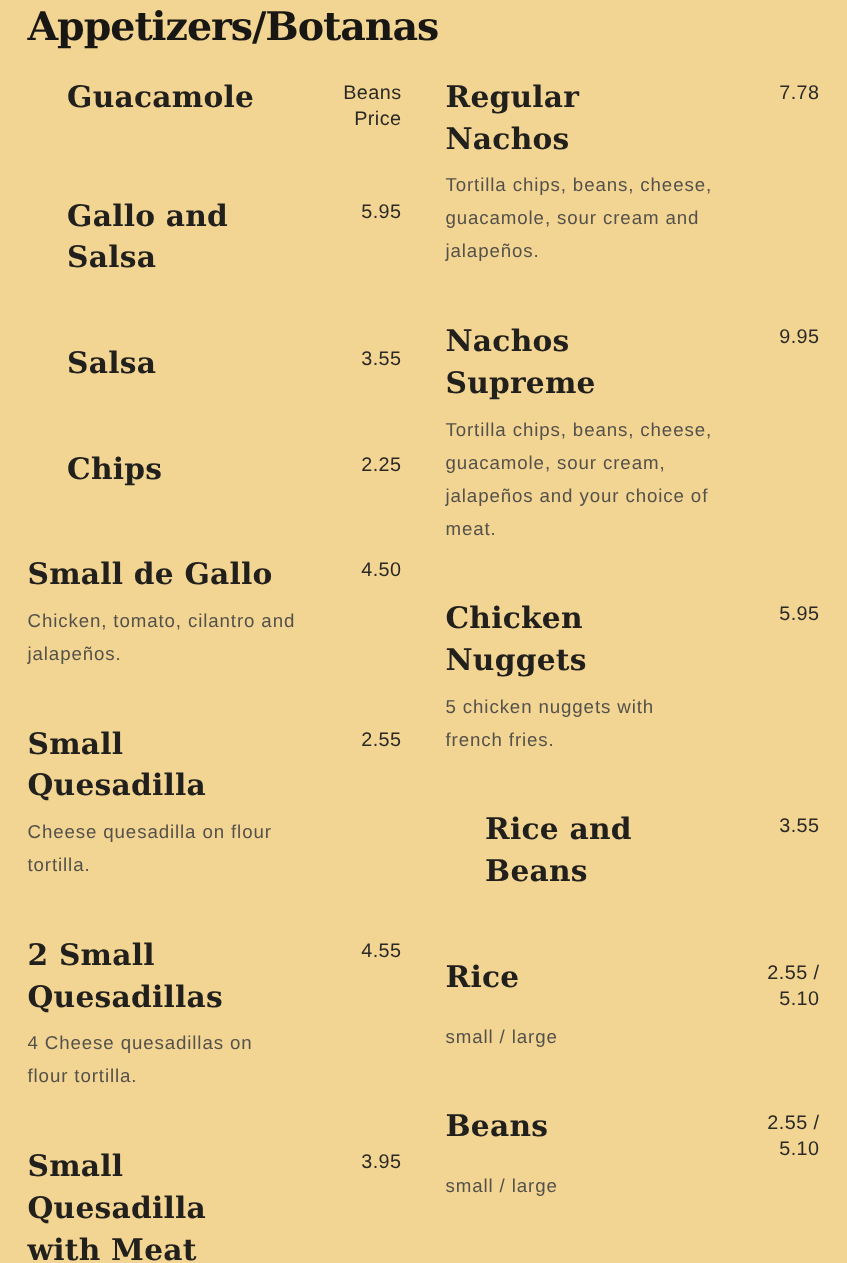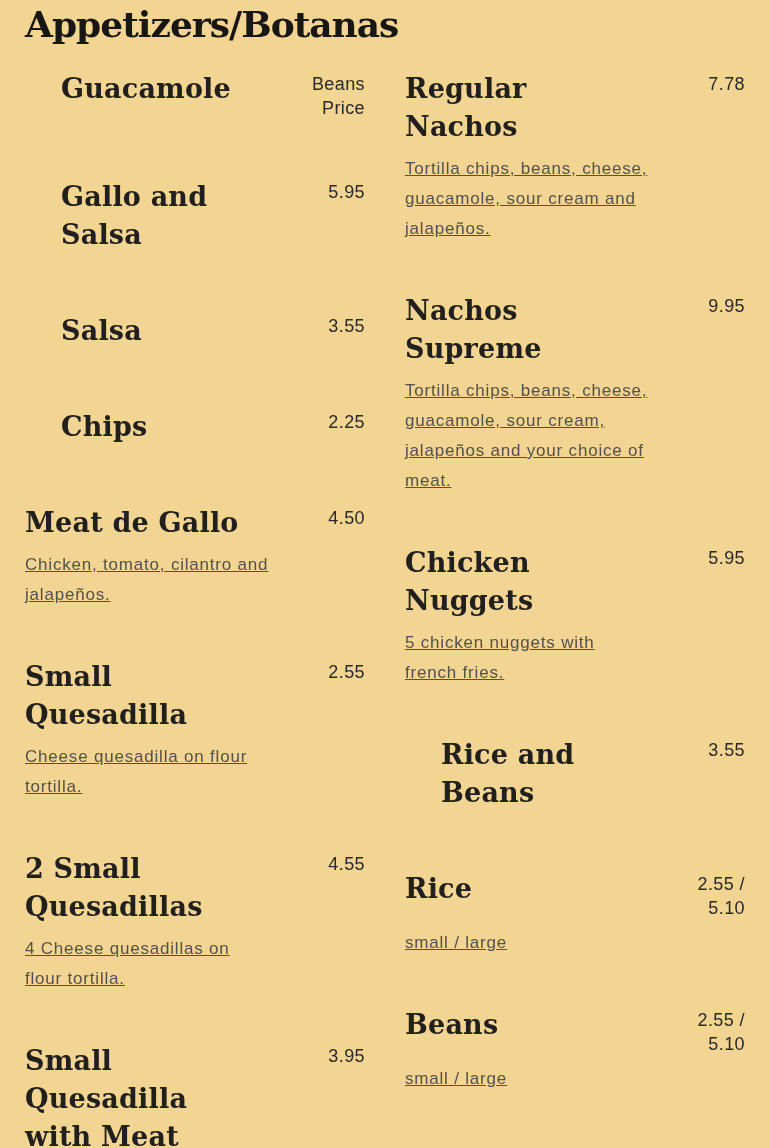--- a/index.html
+++ b/index.html
@@ -67,21 +67,20 @@
     color: #2A2925;
     white-space: pre-line;
   }
   .item-desc {
     margin: 8px 16px 0 0;
     max-width: 245px;
     font-size: 17px;
     line-height: 30px;
     letter-spacing: 0.8px;
     color: #54514A;
-    text-decoration: underline;
   }
   .item-desc:empty {
     display: none;
   }
 </style>
 </head>
 <body>
 
 <div class="page">
   <h1 class="page-title">Appetizers/Botanas</h1>
@@ -119,21 +118,21 @@
       <div class="item plain">
         <div class="item-head">
           <h3 class="item-name">Chips</h3>
           <div class="item-price">2.25</div>
         </div>
 
       </div>
 
       <div class="item">
         <div class="item-head">
-          <h3 class="item-name">Meat de Gallo</h3>
+          <h3 class="item-name">Small de Gallo</h3>
           <div class="item-price">4.50</div>
         </div>
         <p class="item-desc">Chicken, tomato, cilantro and jalapeños.</p>
       </div>
 
       <div class="item">
         <div class="item-head">
           <h3 class="item-name">Small
 Quesadilla</h3>
           <div class="item-price">2.55</div>

